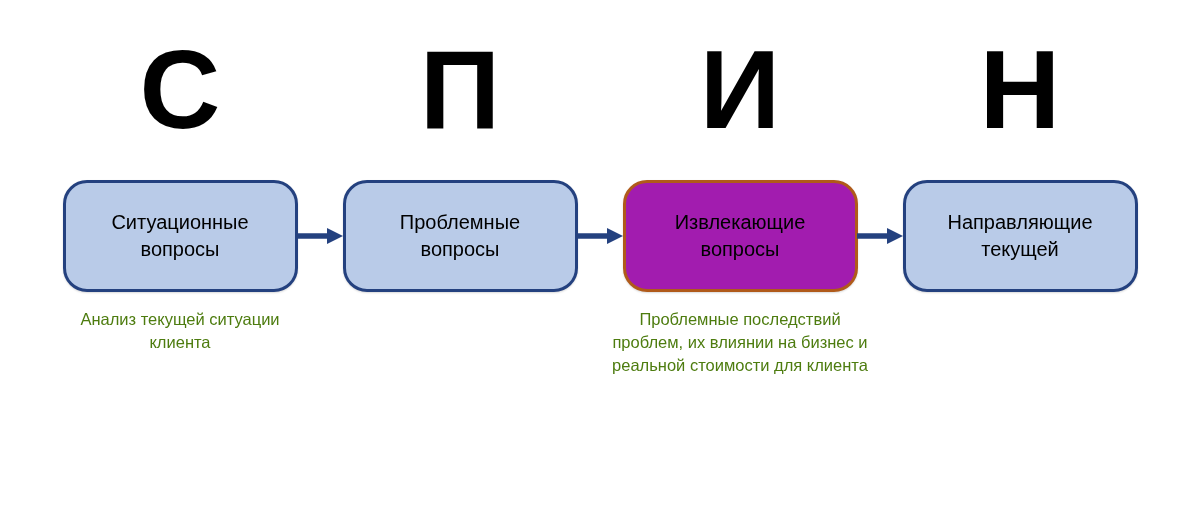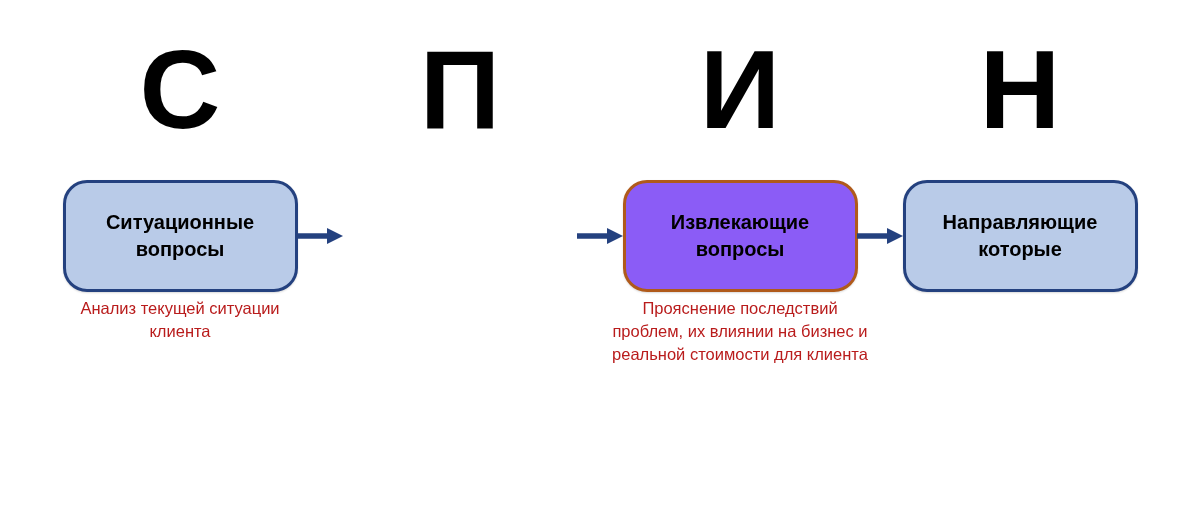--- a/index.html
+++ b/index.html
@@ -42,41 +42,41 @@
     width: 235px;
     height: 112px;
     border-radius: 24px;
     border: 3px solid #24417f;
     display: flex;
     align-items: center;
     justify-content: flex-start;
     text-align: center;
     padding: 10px 16px;
     box-sizing: border-box;
-    font-weight: bold;
+    font-weight: normal;
     font-size: 20px;
     line-height: 1.35;
     color: #000000;
     box-shadow: 0 1px 2px rgba(0,0,0,0.15);
   }
   .box-blue {
     background: #b9cbe8;
     border-color: #24417f;
   }
   .box-orange {
-    background: #8b5cf6;
+    background: #a21caf;
     border-color: #b05a1a;
   }
   .description {
-    margin-top: 5px;
+    margin-top: 16px;
     max-width: 256px;
     text-align: center;
     font-size: 16.5px;
     line-height: 1.4;
-    color: #b91c1c;
+    color: #4d7c0f;
   }
   .arrow {
     position: absolute;
     top: 227px;
     width: 46px;
     height: 18px;
   }
   .arrow-1 { left: 297px; }
   .arrow-2 { left: 577px; }
   .arrow-3 { left: 857px; }
@@ -91,34 +91,37 @@
     <div class="column">
       <div class="letter">С</div>
       <div class="box box-blue">
         <span>Ситуационные вопросы</span>
       </div>
       <div class="description">Анализ текущей ситуации клиента</div>
     </div>
 
     <div class="column">
       <div class="letter">П</div>
+      <div class="box box-blue">
+        <span>Проблемные вопросы</span>
+      </div>
     </div>
 
     <div class="column">
       <div class="letter">И</div>
       <div class="box box-orange">
         <span>Извлекающие вопросы</span>
       </div>
-      <div class="description">Прояснение последствий проблем, их влиянии на бизнес и реальной стоимости для клиента</div>
+      <div class="description">Проблемные последствий проблем, их влиянии на бизнес и реальной стоимости для клиента</div>
     </div>
 
     <div class="column">
       <div class="letter">Н</div>
       <div class="box box-blue">
-        <span>Направляющие которые</span>
+        <span>Направляющие текущей</span>
       </div>
     </div>
 
   </div>
 
   <svg class="arrow arrow-1" viewBox="0 0 46 18" xmlns="http://www.w3.org/2000/svg">
     <line x1="0" y1="9" x2="32" y2="9" stroke="#24417f" stroke-width="5.5"></line>
     <polygon points="30,1 46,9 30,17" fill="#24417f"></polygon>
   </svg>
   <svg class="arrow arrow-2" viewBox="0 0 46 18" xmlns="http://www.w3.org/2000/svg">

